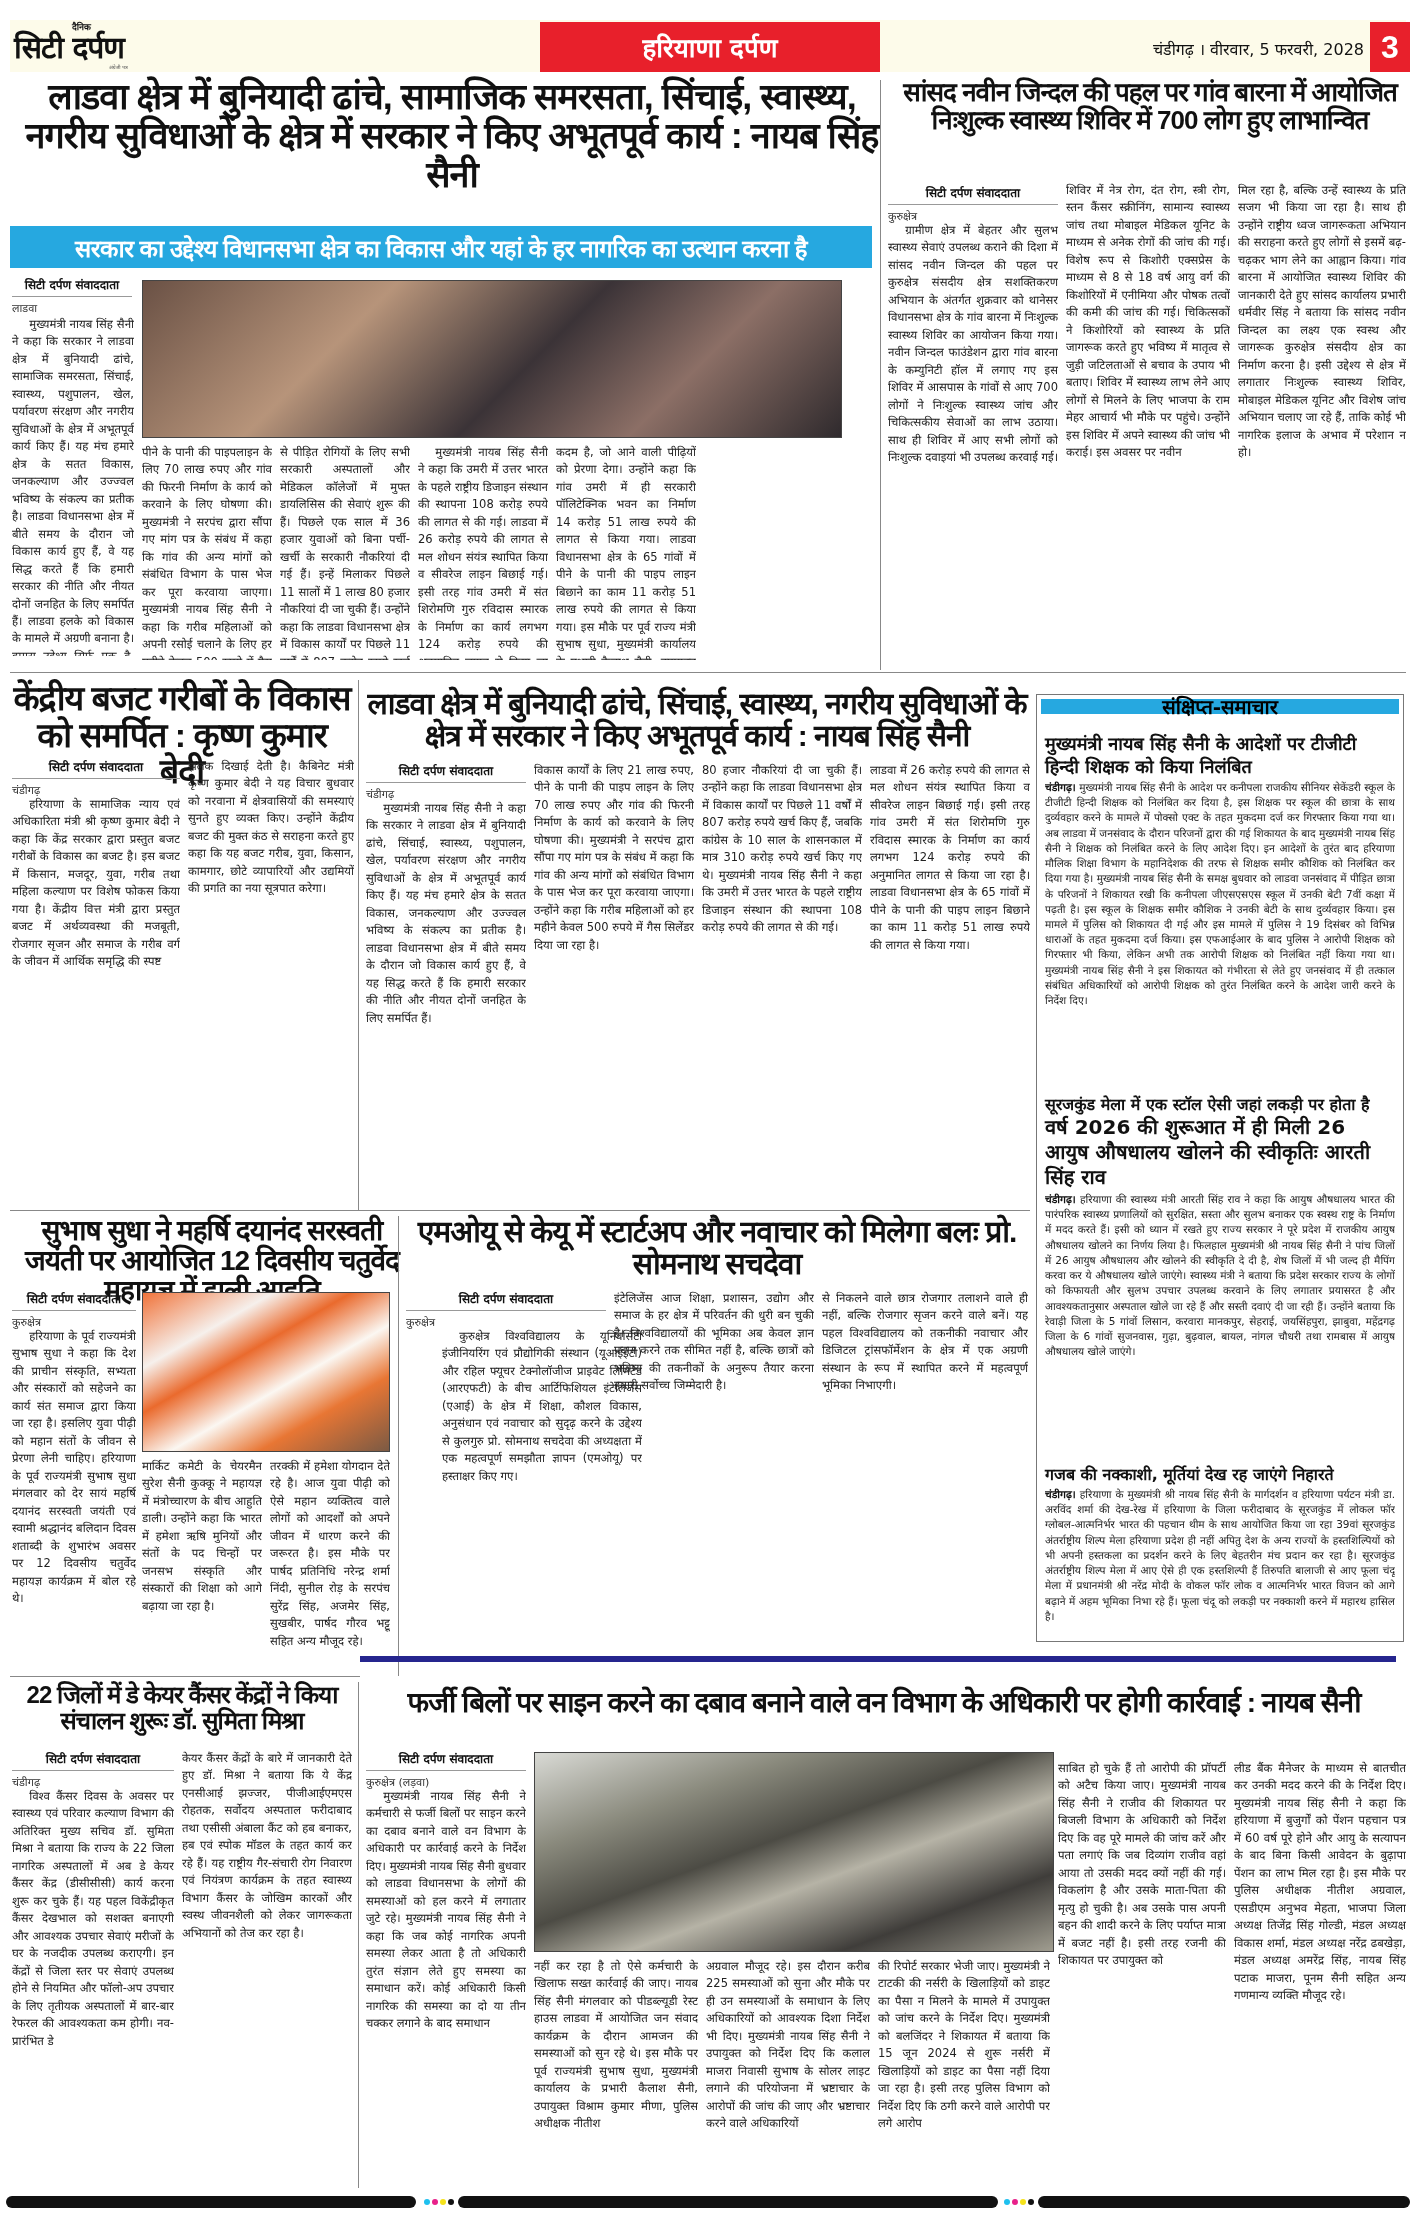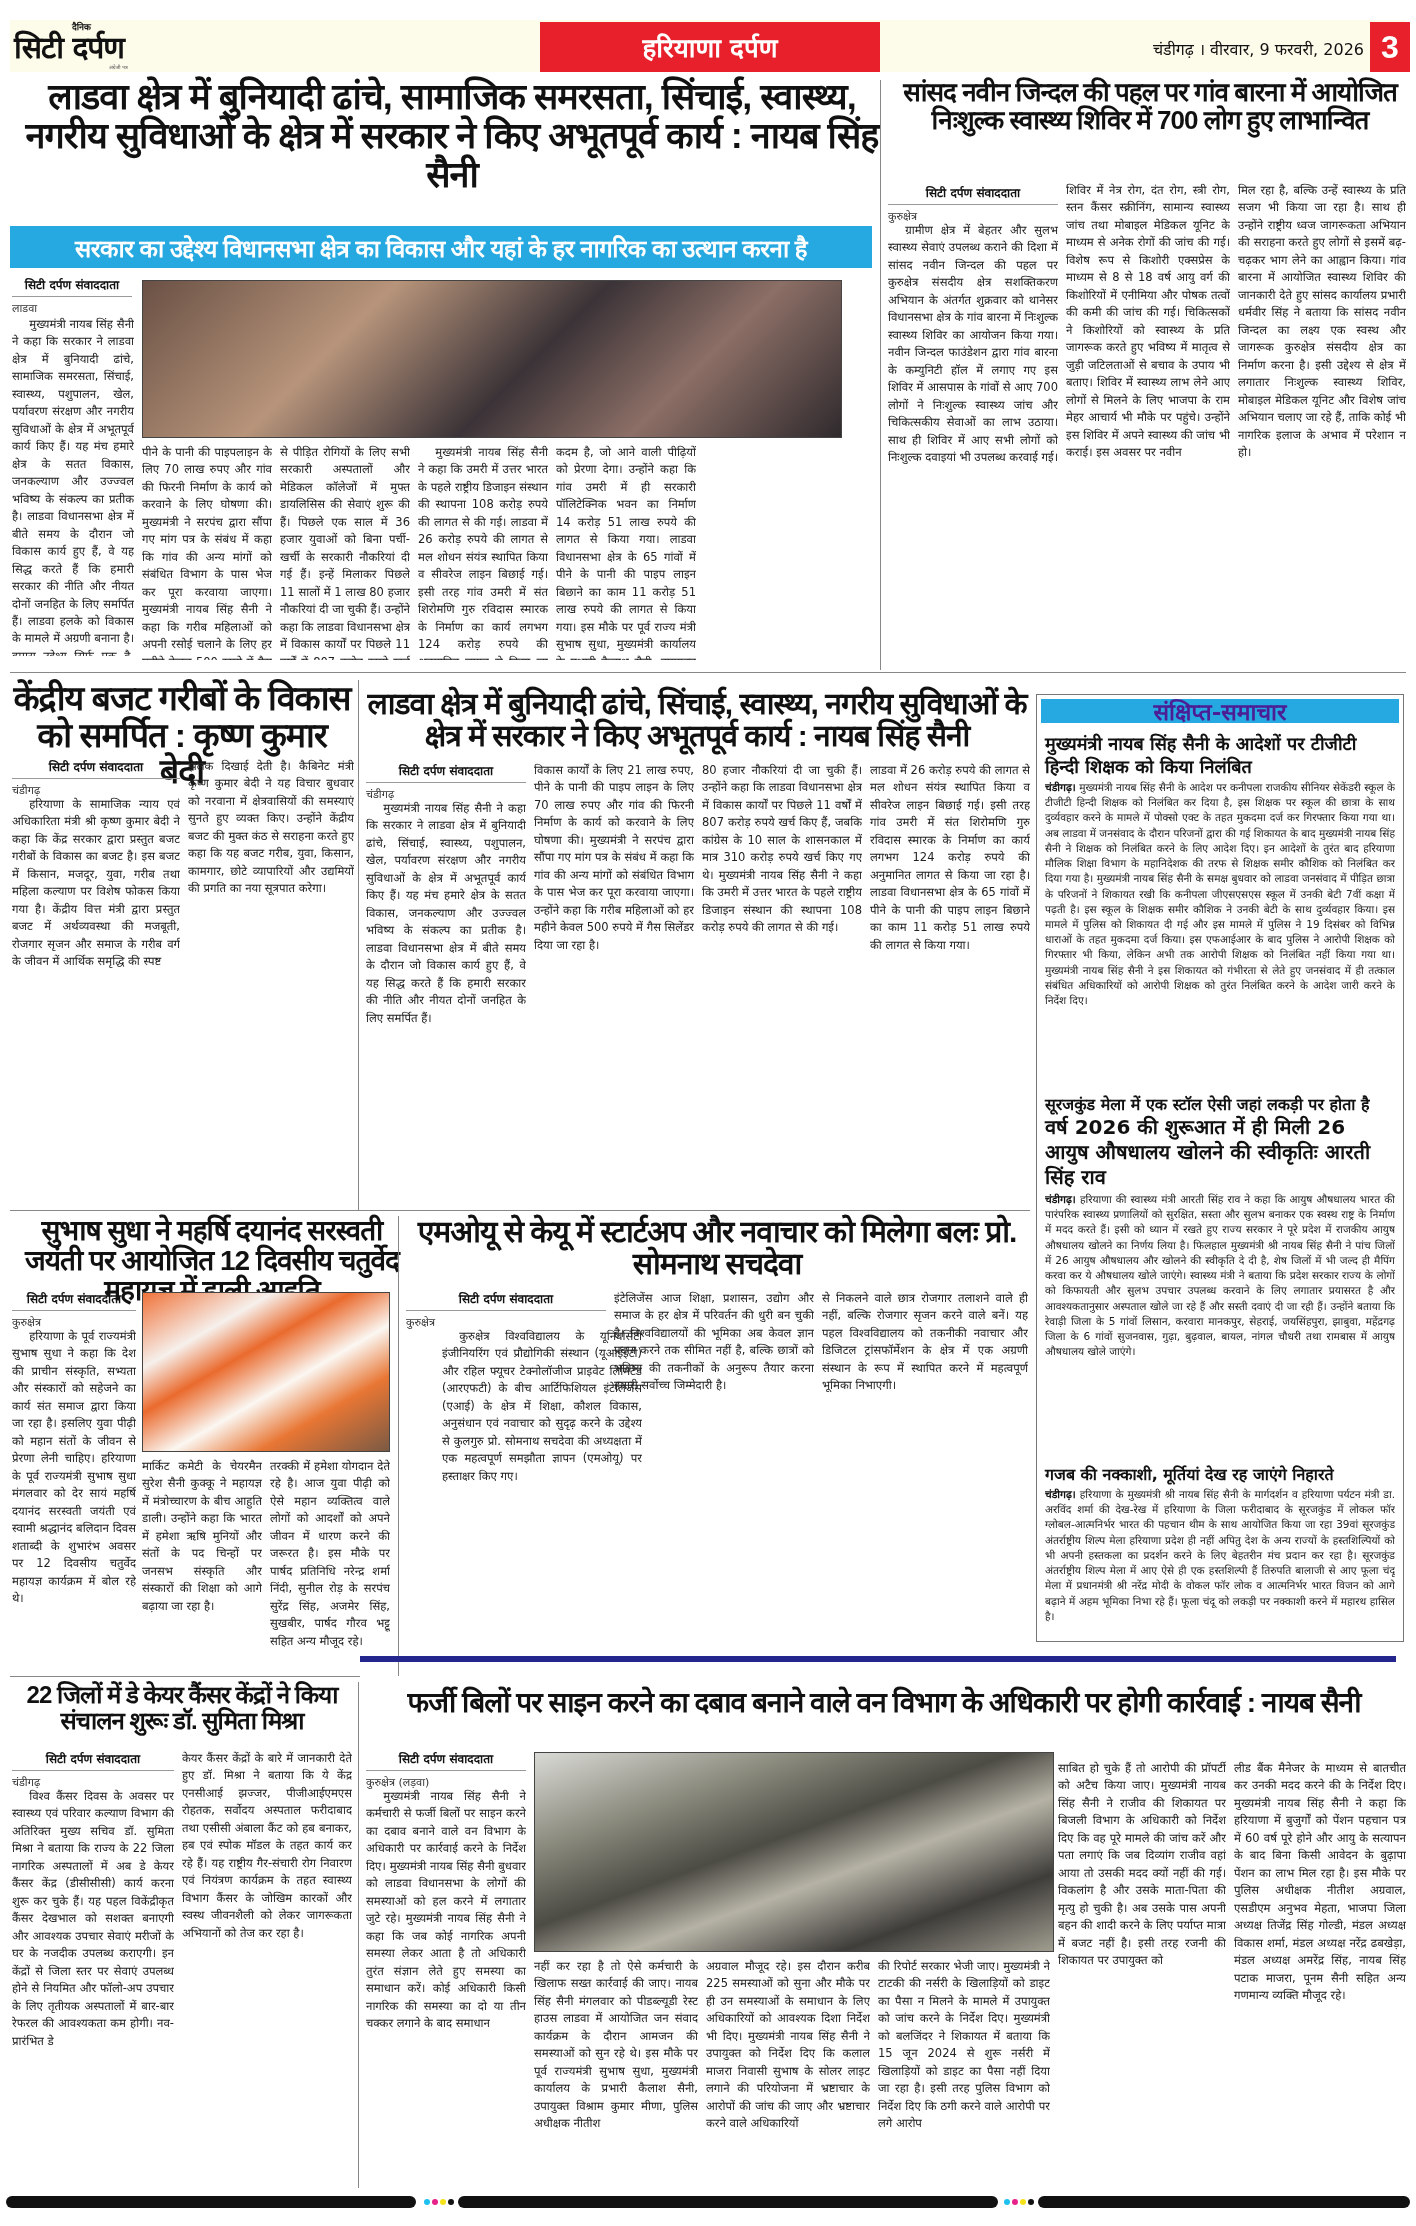--- a/index.html
+++ b/index.html
@@ -30,41 +30,41 @@
   .col-text p { text-indent: 1.5em; }
 
   .photo { background: linear-gradient(135deg, #6a5145 0%, #b7947a 30%, #3b3337 55%, #8c6f66 75%, #2f2a2d 100%); border: 1px solid #444; }
   .photo-orange { background: linear-gradient(150deg, #f0733a 0%, #f6f0ec 25%, #ea6a2d 40%, #fbf7f2 58%, #e87634 75%, #7b5a44 100%); border: 1px solid #444; }
   .photo-crowd { background: linear-gradient(160deg, #d9dad5 0%, #8a8a7d 25%, #4c4b44 45%, #b6b3a6 60%, #3f3d3a 80%, #a09d90 100%); border: 1px solid #444; }
 
   .divider-v { width: 1px; background: #888; }
   .divider-h { height: 1px; background: #888; }
 
   .brief-box { left: 1036px; top: 694px; width: 368px; height: 948px; border: 1.5px solid #777; background: #fff; }
-  .brief-head { position: absolute; left: 4px; top: 4px; right: 4px; height: 24px; background: #26a8e0; color: #4c1d95; font-weight: bold; font-size: 23px; display: flex; align-items: center; justify-content: center; font-family: "DejaVu Serif", serif; }
+  .brief-head { position: absolute; left: 4px; top: 4px; right: 4px; height: 15px; background: #26a8e0; color: #000000; font-weight: bold; font-size: 20px; display: flex; align-items: center; justify-content: center; font-family: "DejaVu Serif", serif; }
   .brief-title { font-weight: bold; font-size: 18px; line-height: 1.25; color: #111; }
   .brief-text { font-size: 10.5px; line-height: 1.45; text-align: justify; color: #222; }
   .brief-text b { color: #111; }
 
   .navy-bar { left: 360px; top: 1656px; width: 1036px; height: 6px; background: #25258e; }
 
   .footer-bar { height: 12px; background: #111; border-radius: 6px; top: 2196px; }
   .reg { width: 6px; height: 6px; border-radius: 3px; top: 2199px; }
 </style>
 </head>
 <body>
 
 <div class="abs masthead"></div>
 <div class="abs logo">
   <span class="logo-small">दैनिक</span>
   <span class="logo-main">सिटी दर्पण</span>
   <span class="logo-tag">अंग्रेजी पत्र</span>
 </div>
 <div class="abs section-band">हरियाणा दर्पण</div>
-<div class="abs dateline">चंडीगढ़ । वीरवार, 9 फरवरी, 2026</div>
+<div class="abs dateline">चंडीगढ़ । वीरवार, 5 फरवरी, 2028</div>
 <div class="abs page-no">3</div>
 
 <div class="abs h-big h1">लाडवा क्षेत्र में बुनियादी ढांचे, सामाजिक समरसता, सिंचाई, स्वास्थ्य, नगरीय सुविधाओं के क्षेत्र में सरकार ने किए अभूतपूर्व कार्य : नायब सिंह सैनी</div>
 <div class="abs subband">सरकार का उद्देश्य विधानसभा क्षेत्र का विकास और यहां के हर नागरिक का उत्थान करना है</div>
 
 <div class="abs" style="left:12px; top:276px; width:120px;">
   <div class="byline">सिटी दर्पण संवाददाता</div>
   <div class="place">लाडवा</div>
 </div>
 <div class="abs col-text" style="left:12px; top:316px; width:122px; height:340px; overflow:hidden;">

